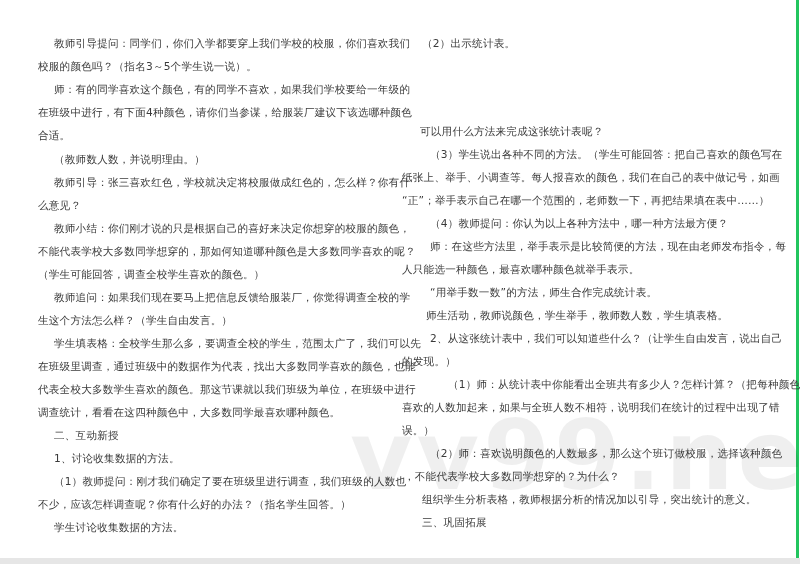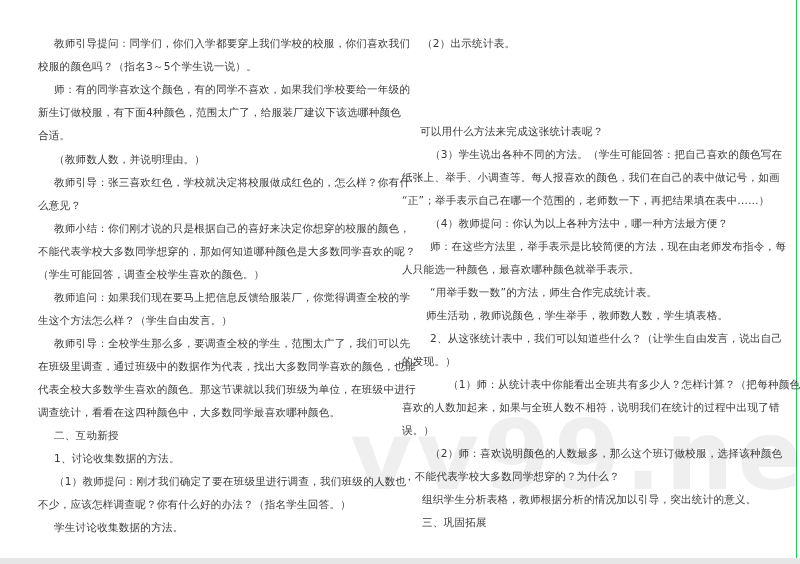--- a/index.html
+++ b/index.html
@@ -1,19 +1,19 @@
 <!DOCTYPE html>
 <html><head>
 <meta charset="utf-8">
 <style>
   html, body { margin:0; padding:0; }
   body { width:800px; height:564px; background:#ffffff; position:relative; overflow:hidden;
          font-family:"DejaVu Sans", sans-serif; color:#3a3a3a; }
   .page { position:absolute; left:0; top:0; width:796px; height:558px; background:#fff;
-          border-right:1px solid #22c55e; }
+          border-right:3px solid #22c55e; }
   .bottom-strip { position:absolute; left:0; top:558px; width:800px; height:6px; background:#e6e6e6; }
   .col { position:absolute; top:0; }
   .col-left { left:38px; width:352px; }
   .col-right { left:414px; width:368px; }
   .line { position:absolute; left:0; font-size:10.6px; line-height:14px; white-space:nowrap; letter-spacing:0.2px; }
   .ind { left:16px; }
   .ind2 { left:22px; }
   table.stat { position:absolute; left:44px; top:52px; border-collapse:collapse; }
   table.stat td { border:1px solid #b8b8b8; width:43px; height:32px; font-size:10.6px; text-align:center;
                   vertical-align:top; padding-top:4px; color:#444; }
@@ -22,31 +22,31 @@
 </style>
 </head>
 <body>
 
 <div class="page">
 
   <div class="col col-left">
     <div class="line ind" style="top:36px">教师引导提问：同学们，你们入学都要穿上我们学校的校服，你们喜欢我们</div>
     <div class="line" style="top:59px">校服的颜色吗？（指名3～5个学生说一说）。</div>
     <div class="line ind" style="top:82px">师：有的同学喜欢这个颜色，有的同学不喜欢，如果我们学校要给一年级的</div>
-    <div class="line" style="top:105px">新生订做校服，有下面4种颜色，范围太广了，给服装厂建议下该选哪种颜色</div>
+    <div class="line" style="top:105px">在班级中进行，有下面4种颜色，请你们当参谋，给服装厂建议下该选哪种颜色</div>
     <div class="line" style="top:128px">合适。</div>
     <div class="line ind" style="top:152px">（教师数人数，并说明理由。）</div>
     <div class="line ind" style="top:175px">教师引导：张三喜欢红色，学校就决定将校服做成红色的，怎么样？你有什</div>
     <div class="line" style="top:198px">么意见？</div>
     <div class="line ind" style="top:221px">教师小结：你们刚才说的只是根据自己的喜好来决定你想穿的校服的颜色，</div>
     <div class="line" style="top:244px">不能代表学校大多数同学想穿的，那如何知道哪种颜色是大多数同学喜欢的呢？</div>
     <div class="line" style="top:267px">（学生可能回答，调查全校学生喜欢的颜色。）</div>
     <div class="line ind" style="top:290px">教师追问：如果我们现在要马上把信息反馈给服装厂，你觉得调查全校的学</div>
     <div class="line" style="top:313px">生这个方法怎么样？（学生自由发言。）</div>
-    <div class="line ind" style="top:336px">教师引导：全校学生那么多，要调查全校的学生，范围太广了，我们可以先</div>
+    <div class="line ind" style="top:336px">学生填表格：全校学生那么多，要调查全校的学生，范围太广了，我们可以先</div>
     <div class="line" style="top:359px">在班级里调查，通过班级中的数据作为代表，找出大多数同学喜欢的颜色，也能</div>
     <div class="line" style="top:382px">代表全校大多数学生喜欢的颜色。那这节课就以我们班级为单位，在班级中进行</div>
     <div class="line" style="top:405px">调查统计，看看在这四种颜色中，大多数同学最喜欢哪种颜色。</div>
     <div class="line ind" style="top:428px">二、互动新授</div>
     <div class="line ind" style="top:451px">1、讨论收集数据的方法。</div>
     <div class="line ind" style="top:474px">（1）教师提问：刚才我们确定了要在班级里进行调查，我们班级的人数也</div>
     <div class="line" style="top:497px">不少，应该怎样调查呢？你有什么好的办法？（指名学生回答。）</div>
     <div class="line ind" style="top:520px">学生讨论收集数据的方法。</div>
   </div>
 

